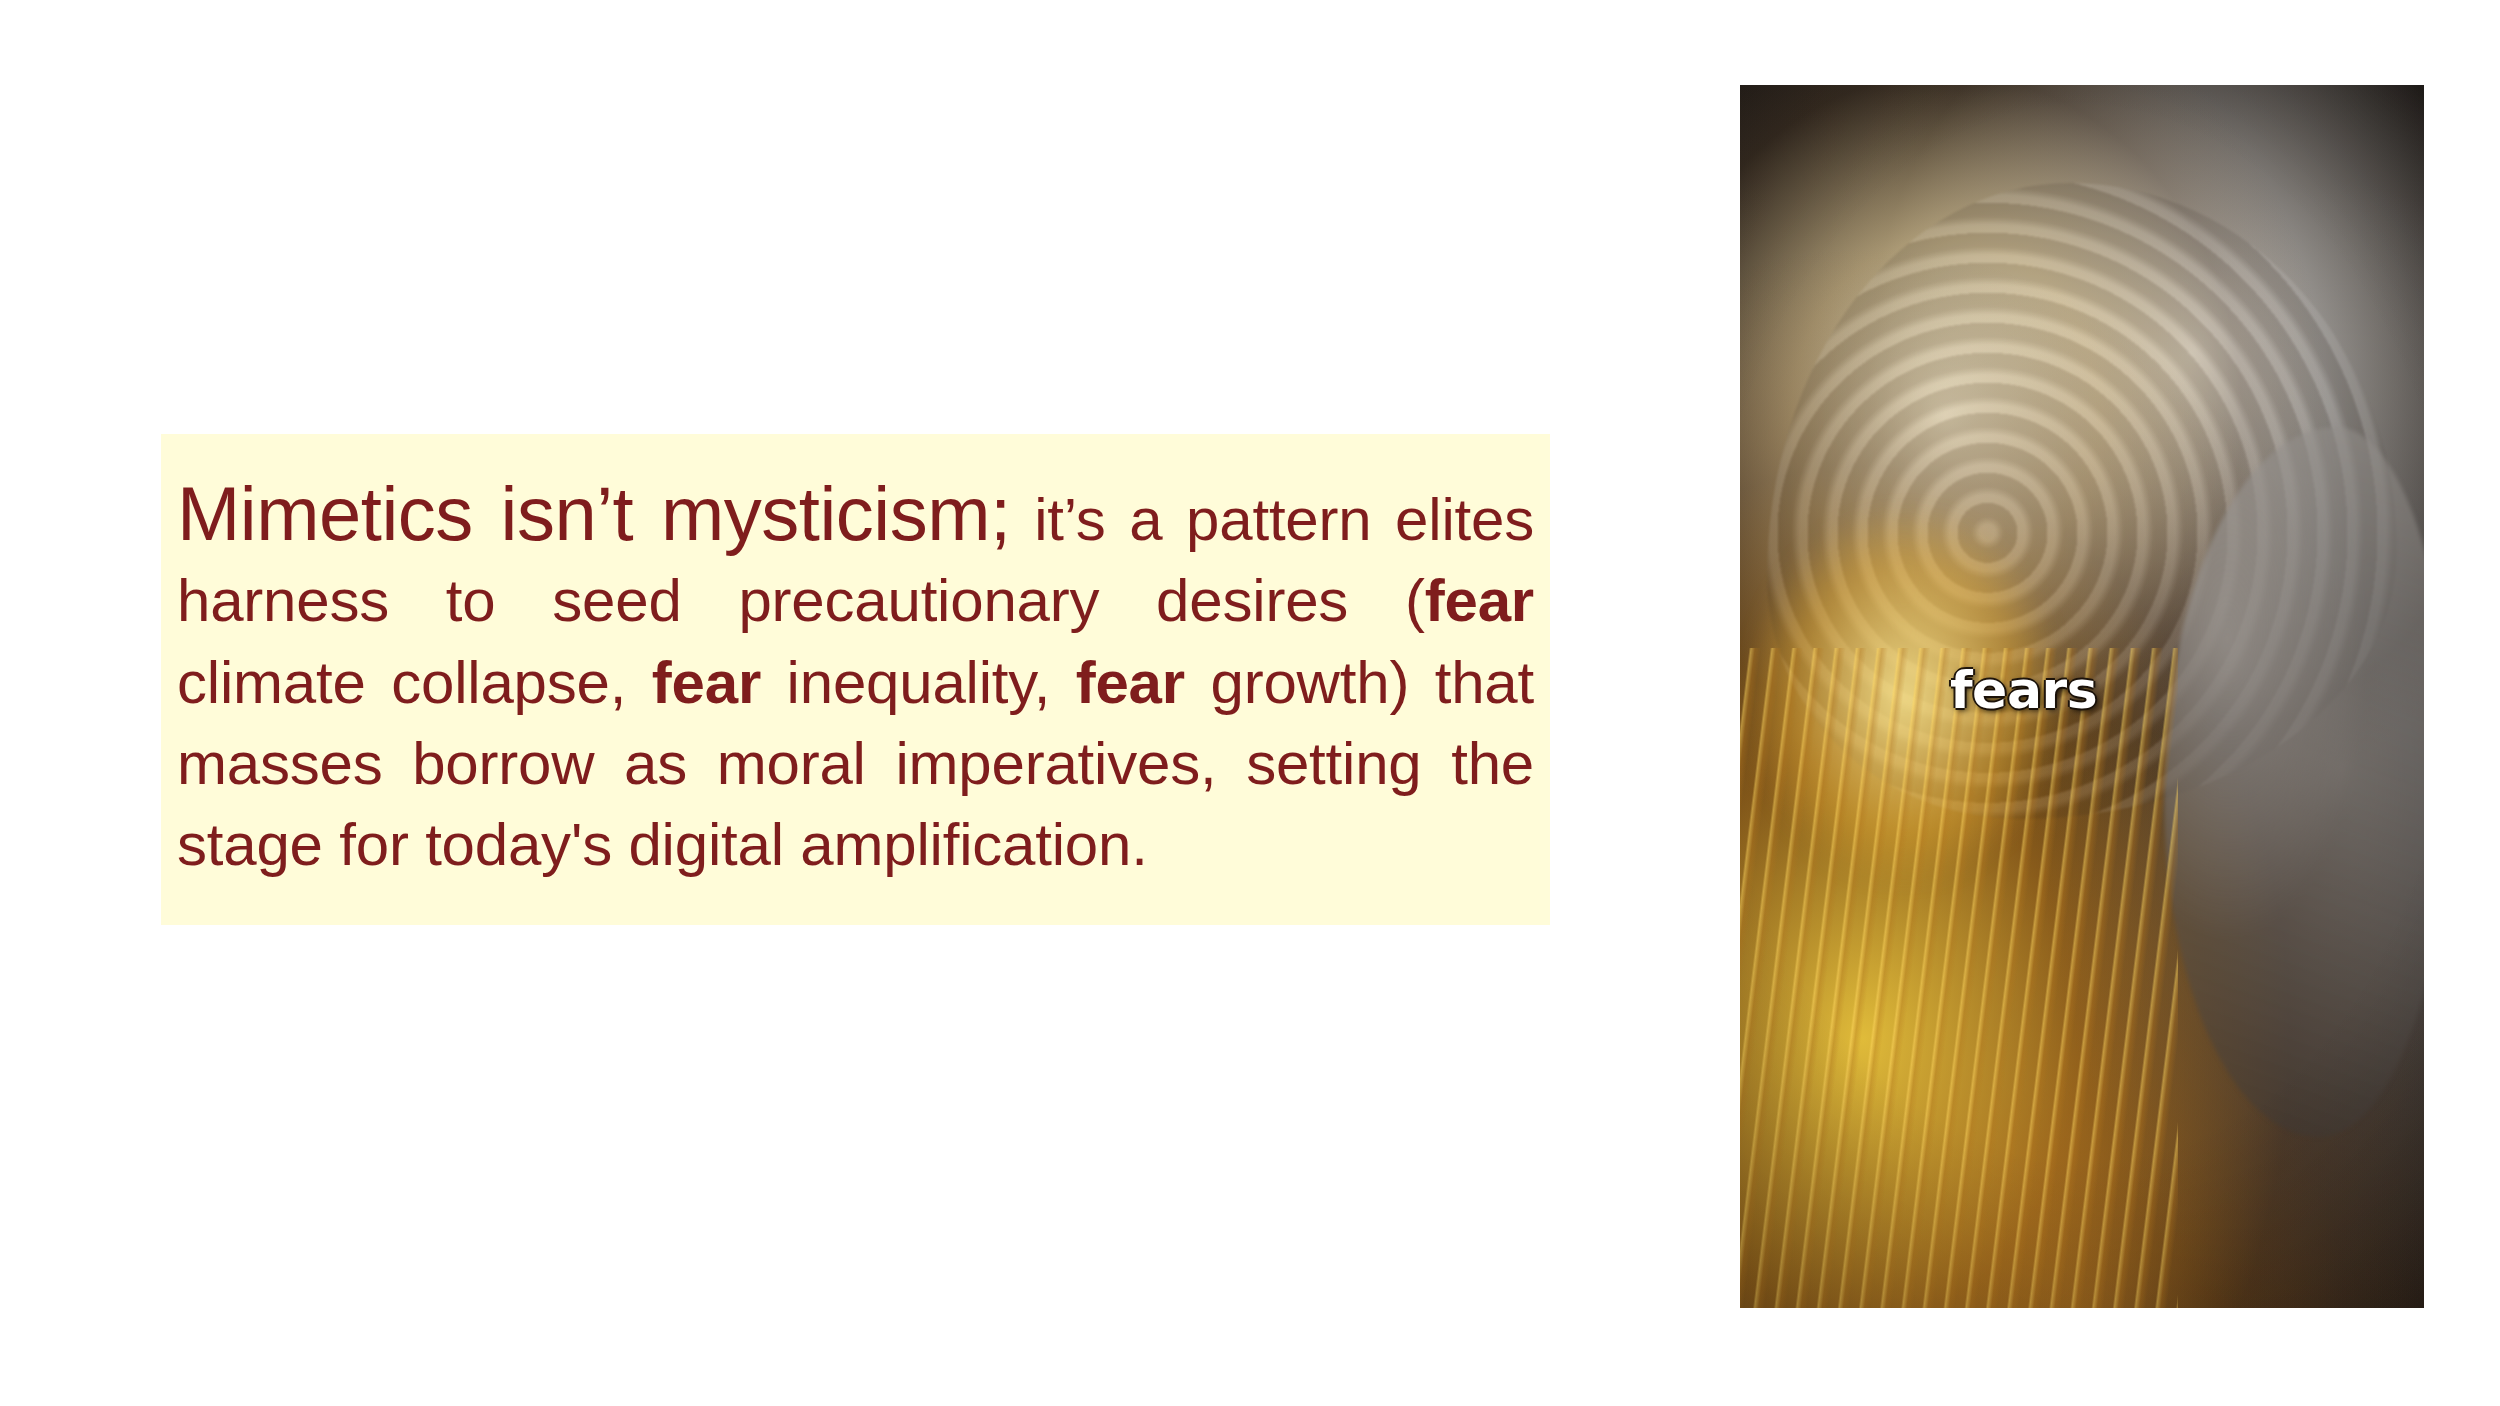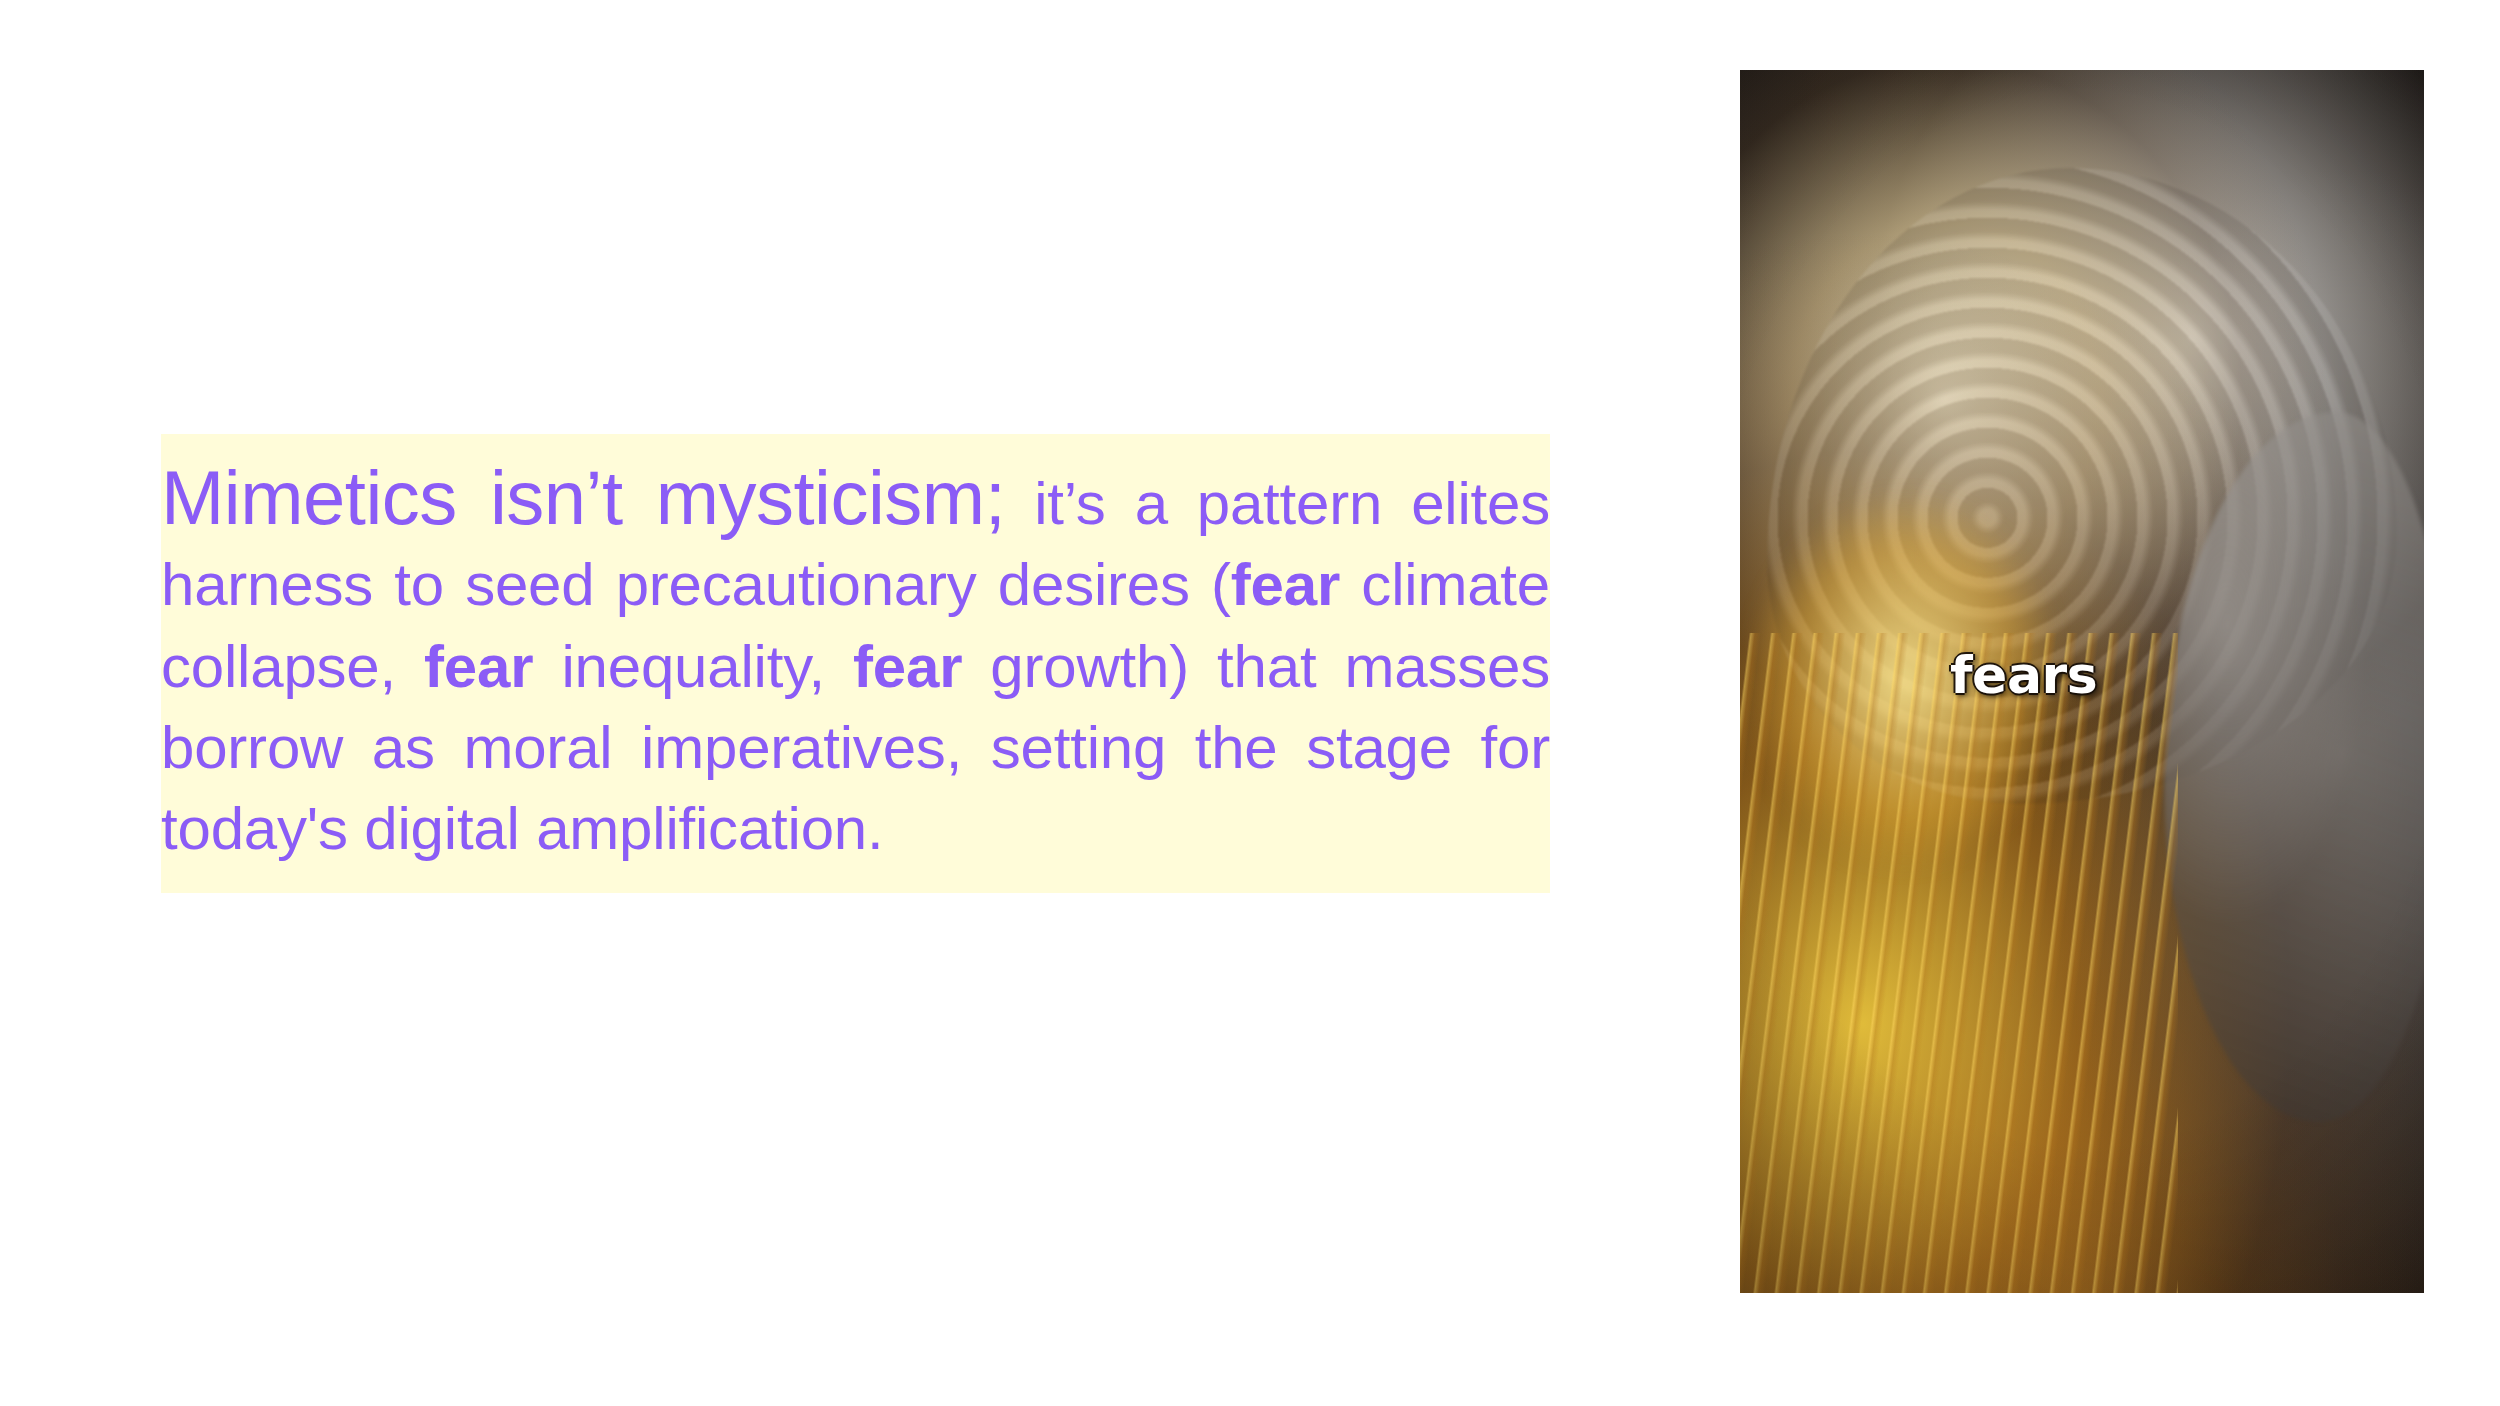--- a/index.html
+++ b/index.html
@@ -26,25 +26,25 @@
   #text-block {
     position: absolute;
     left: 161px;
     top: 434px;
     width: 1389px;
     box-sizing: border-box;
     padding: 26px 0 24px 0;
     background: #fffcd9;
   }
   #paragraph {
-    margin: 0;
+    margin: 16px;
     padding: 0 0;
     text-align: justify;
     text-justify: inter-word;
-    color: #8b5cf6;
+    color: #7f1d1d;
     font-family: "Liberation Sans", sans-serif;
     font-size: 60px;
     line-height: 1.355;
     font-weight: 400;
     letter-spacing: -0.2px;
     -webkit-font-smoothing: antialiased;
   }
   
   #paragraph .lead {
     font-size: 76px;
@@ -52,21 +52,21 @@
     letter-spacing: -0.5px;
   }
   #paragraph .bold {
     font-weight: 700;
   }
 
   
   #brain-figure {
     position: absolute;
     left: 1740px;
-    top: 70px;
+    top: 85px;
     width: 684px;
     height: 1223px;
     overflow: hidden;
     background: #2b2420;
   }
   #brain-figure .art {
     position: absolute;
     inset: 0;
     
     background:

